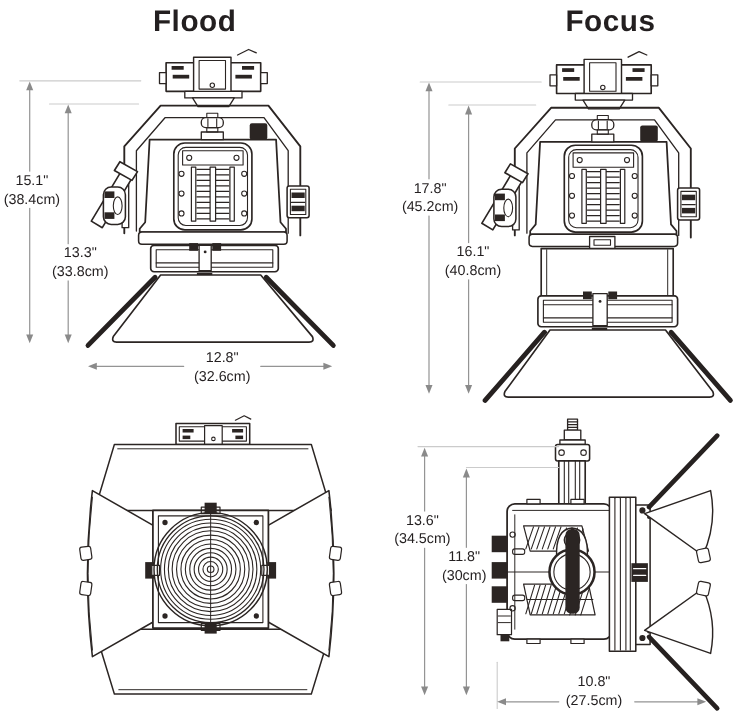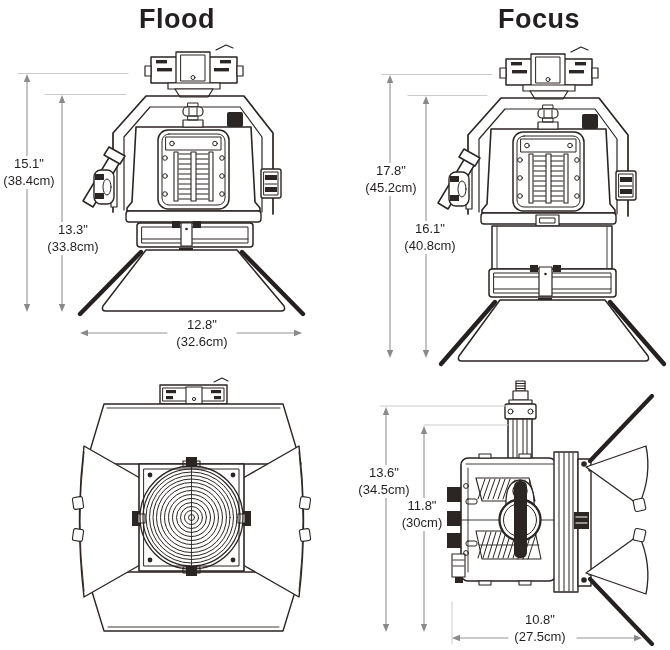--- a/index.html
+++ b/index.html
@@ -350,21 +350,21 @@
         <polygon points="424,426 420.8,434 427.2,434"></polygon>
           <polygon points="424,632 420.8,624 427.2,624"></polygon>
         <polygon points="452,638 460,634.8 460,641.2"></polygon>
           <polygon points="642,638 634,634.8 634,641.2"></polygon>
       </g>
     </g>
   </g>
 </svg>
 
 <div class="title" style="left:177px;top:5px">Flood</div>
-<div class="title" style="left:539px;top:5px">Focus</div>
+<div class="title" style="left:555px;top:5px">Focus</div>
 
 <div class="dim" style="left:29px;top:156px">
   <div>15.1"</div>
   <div>(38.4cm)</div>
 </div>
 <div class="dim" style="left:73px;top:222px">
   <div>13.3"</div>
   <div>(33.8cm)</div>
 </div>
 <div class="dim" style="left:202px;top:317px">

